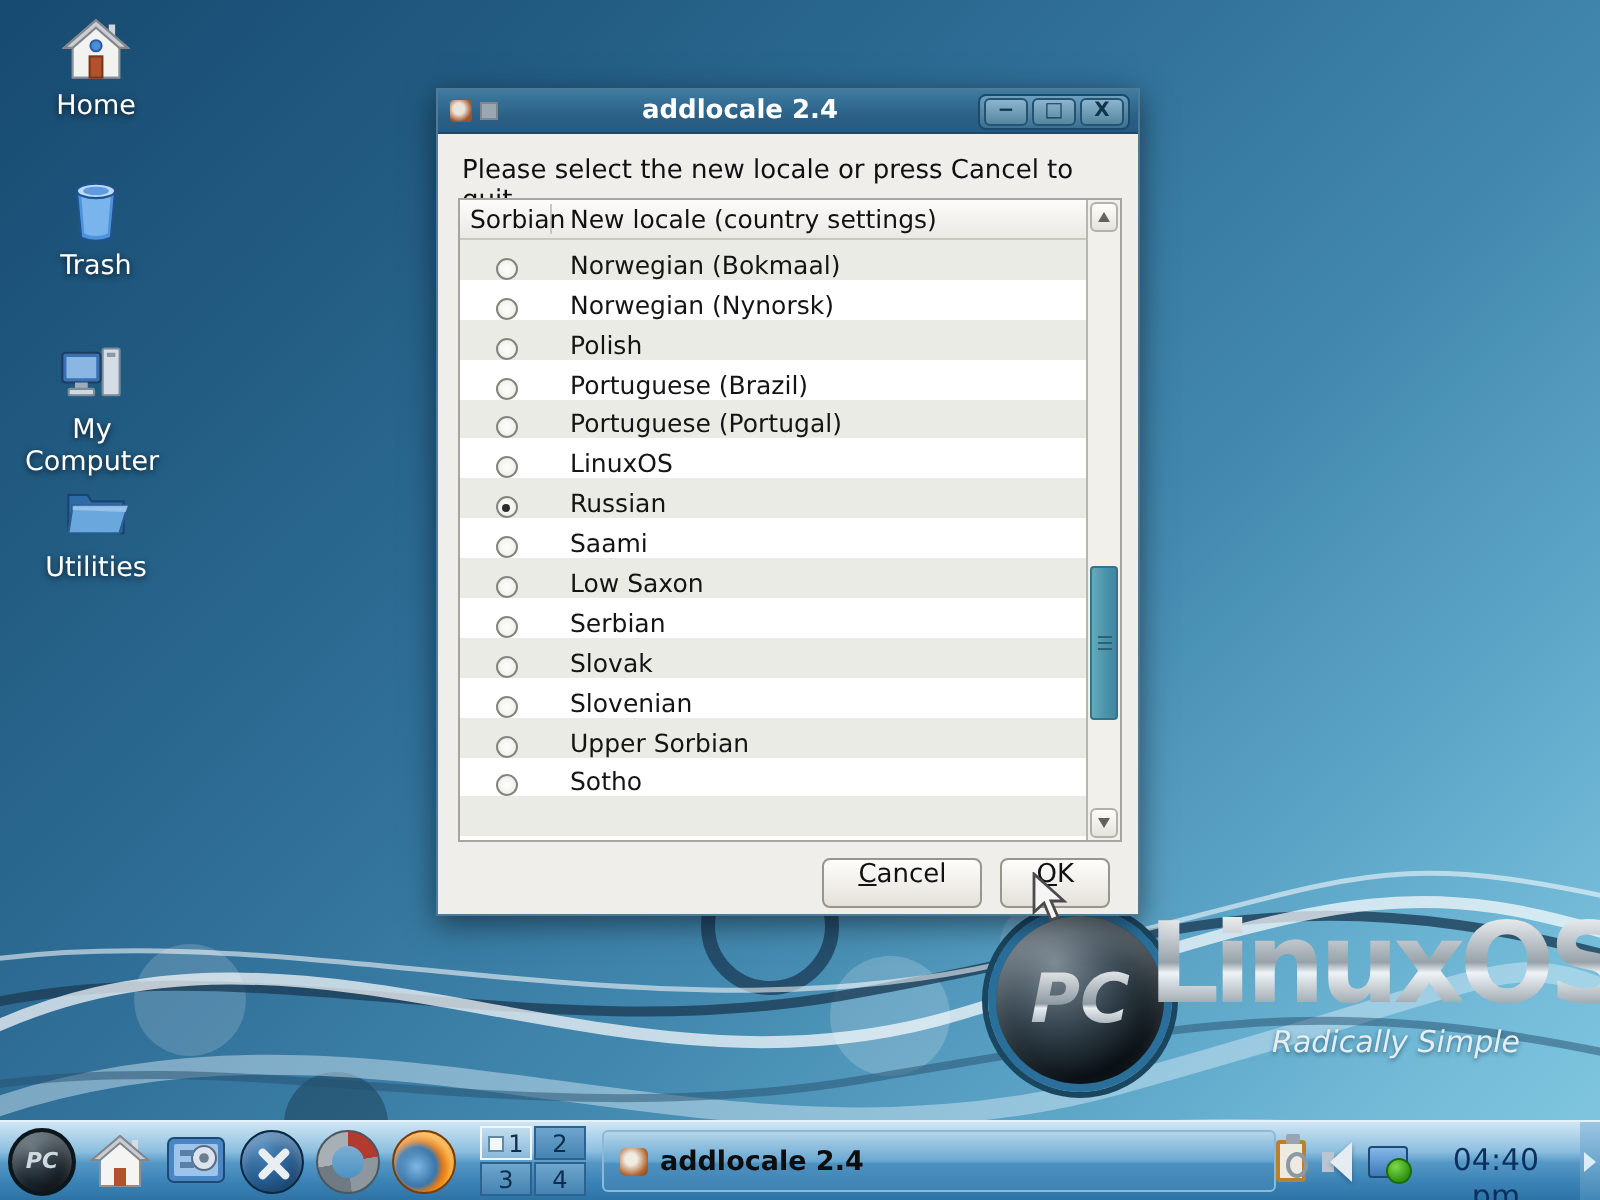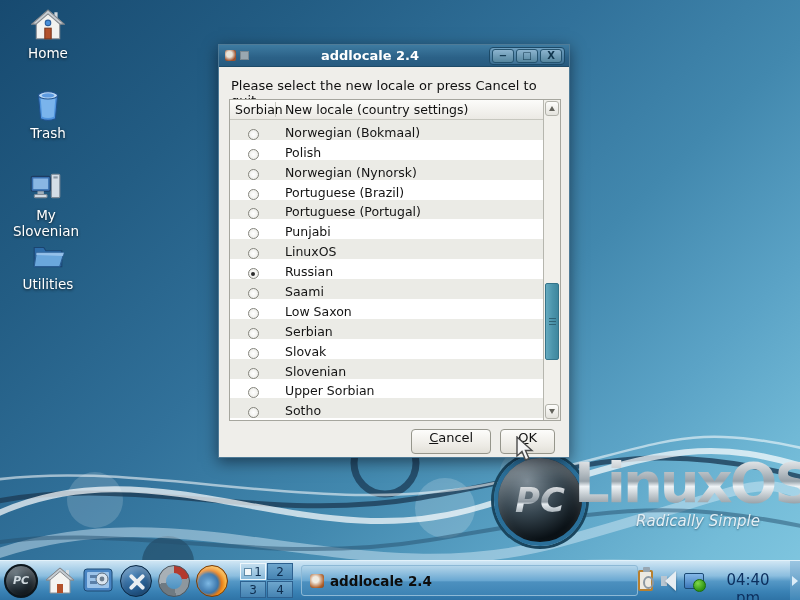--- a/index.html
+++ b/index.html
@@ -197,21 +197,21 @@
 
   <div class="desk-icon di-computer">
     <svg class="ic" viewBox="0 0 32 32">
       <rect x="21" y="4" width="8" height="22" rx="1" fill="#d4dde6" stroke="#7e8a96"></rect>
       <rect x="23" y="6" width="4" height="2" fill="#8b98a4"></rect>
       <rect x="2" y="6" width="18" height="14" rx="1.5" fill="#3a70b0" stroke="#1d3c62"></rect>
       <rect x="4" y="8" width="14" height="10" fill="#8ab6e4"></rect>
       <rect x="8" y="20" width="6" height="3" fill="#9fadba"></rect>
       <rect x="5" y="23" width="12" height="3" rx="1" fill="#cfd9e2" stroke="#7e8a96"></rect>
     </svg>
-    <span>My Slovenian</span>
+    <span>My Computer</span>
   </div>
 
   <div class="desk-icon di-utilities">
     <svg class="ic" viewBox="0 0 32 32">
       <path d="M3 8 L12 8 L14 11 L29 11 L29 26 L3 26 Z" fill="#2e6ca8" stroke="#1a4470"></path>
       <path d="M5 13 L31 13 L27 26 L3 26 Z" fill="#6aa7dc" stroke="#2a5d92"></path>
       <path d="M5 13 L31 13 L30 16 L5 15 Z" fill="#9cc5ec" opacity="0.85"></path>
     </svg>
     <span>Utilities</span>
   </div>
@@ -248,45 +248,39 @@
             <div class="locale-row">
     <span class="radio-cell">
       <span class="radio"></span>
     </span>
     <span class="row-label">Norwegian (Bokmaal)</span>
   </div>
             <div class="locale-row">
     <span class="radio-cell">
       <span class="radio"></span>
     </span>
+    <span class="row-label">Norwegian (Nynorsk)</span>
+  </div>
+            <div class="locale-row">
+    <span class="radio-cell">
+      <span class="radio"></span>
+    </span>
     <span class="row-label">Polish</span>
   </div>
             <div class="locale-row">
     <span class="radio-cell">
       <span class="radio"></span>
     </span>
-    <span class="row-label">Norwegian (Nynorsk)</span>
-  </div>
-            <div class="locale-row">
-    <span class="radio-cell">
-      <span class="radio"></span>
-    </span>
     <span class="row-label">Portuguese (Brazil)</span>
   </div>
             <div class="locale-row">
     <span class="radio-cell">
       <span class="radio"></span>
     </span>
     <span class="row-label">Portuguese (Portugal)</span>
-  </div>
-            <div class="locale-row">
-    <span class="radio-cell">
-      <span class="radio"></span>
-    </span>
-    <span class="row-label">Punjabi</span>
   </div>
             <div class="locale-row">
     <span class="radio-cell">
       <span class="radio"></span>
     </span>
     <span class="row-label">LinuxOS</span>
   </div>
             <div class="locale-row selected">
     <span class="radio-cell">
       <span class="radio"></span>

